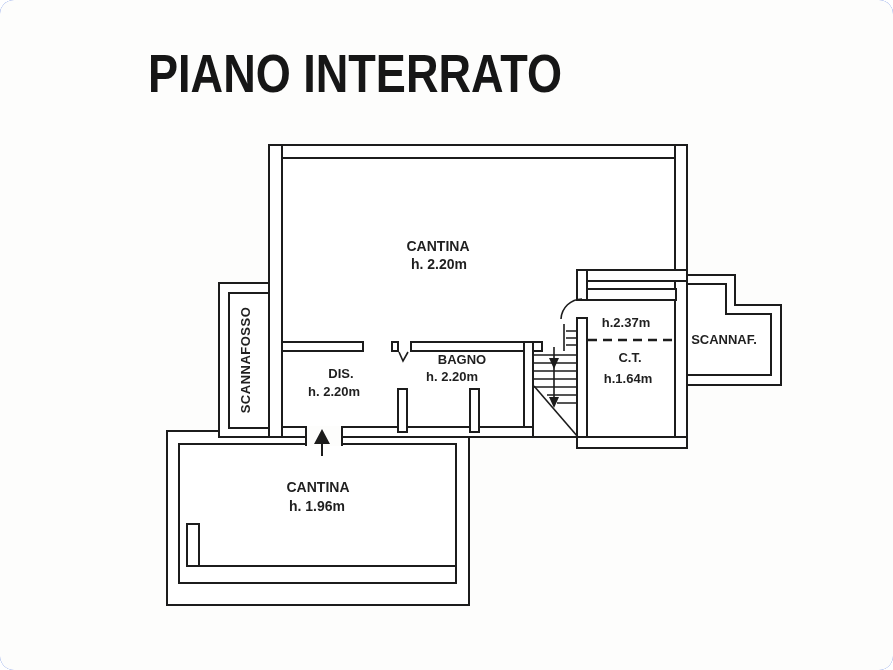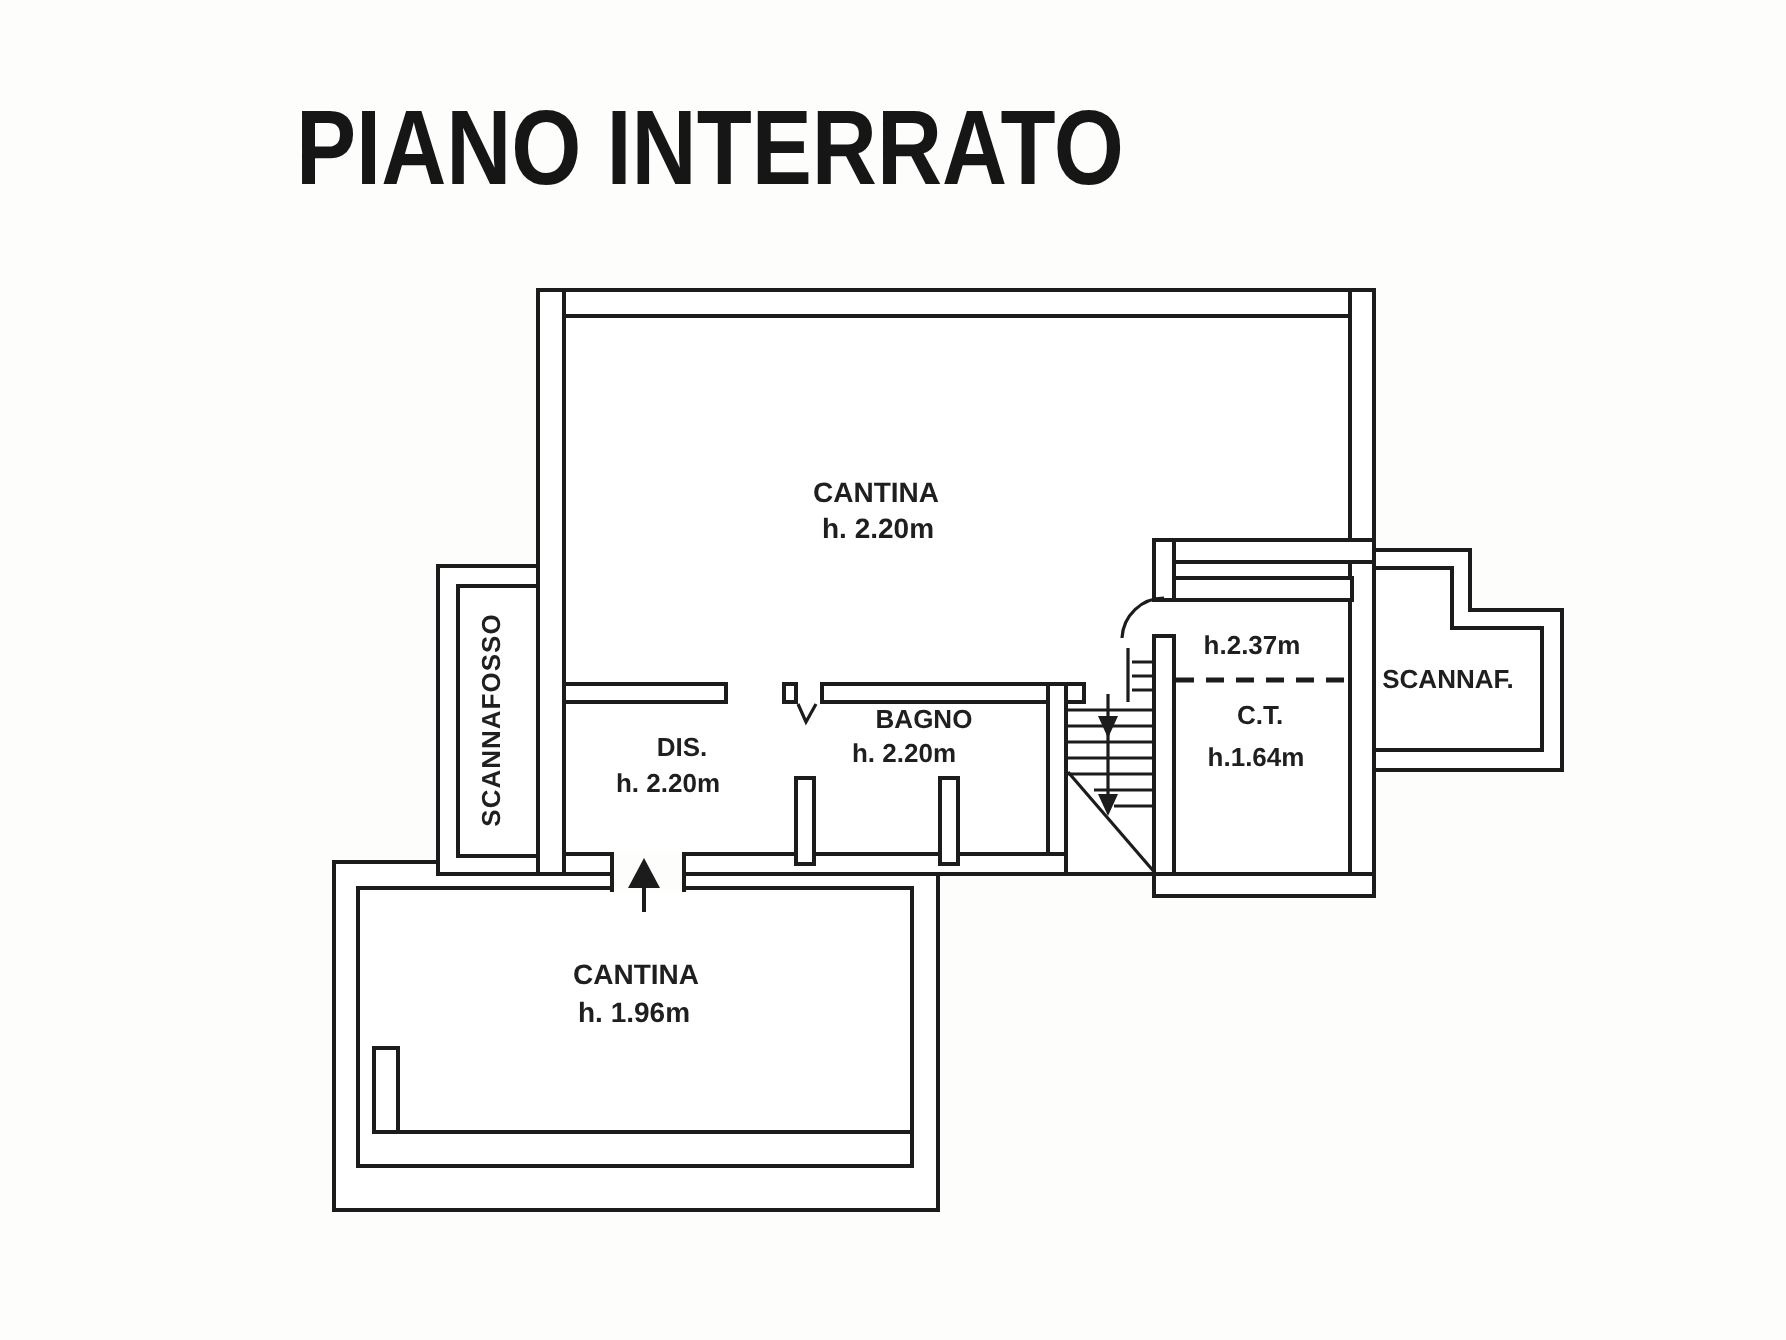--- a/index.html
+++ b/index.html
@@ -2,20 +2,21 @@
 <html><head>
 <meta charset="utf-8">
 <style>
   html,body{margin:0;padding:0;background:#ffffff;}
   .page{
     position:relative;
     width:893px;height:670px;
     background:#1d4ed8;
     overflow:hidden;
     font-family:"Liberation Sans", sans-serif;
+    border-radius:14px;
   }
   svg{position:absolute;left:0;top:0;filter:blur(.3px);}
   .w   {fill:#ffffff;stroke:#1c1c1c;stroke-width:2;}
   .ln  {fill:none;stroke:#1c1c1c;stroke-width:2;}
   .thin{fill:none;stroke:#1c1c1c;stroke-width:1.6;}
   .blk {fill:#1c1c1c;stroke:none;}
   .lbl {font-family:"Liberation Sans",sans-serif;font-weight:bold;font-size:14px;
         fill:#1f1f1f;text-anchor:middle;}
   .lbl.sm{font-size:13px;}
   .title{font-family:"Liberation Sans",sans-serif;font-weight:bold;font-size:53px;

